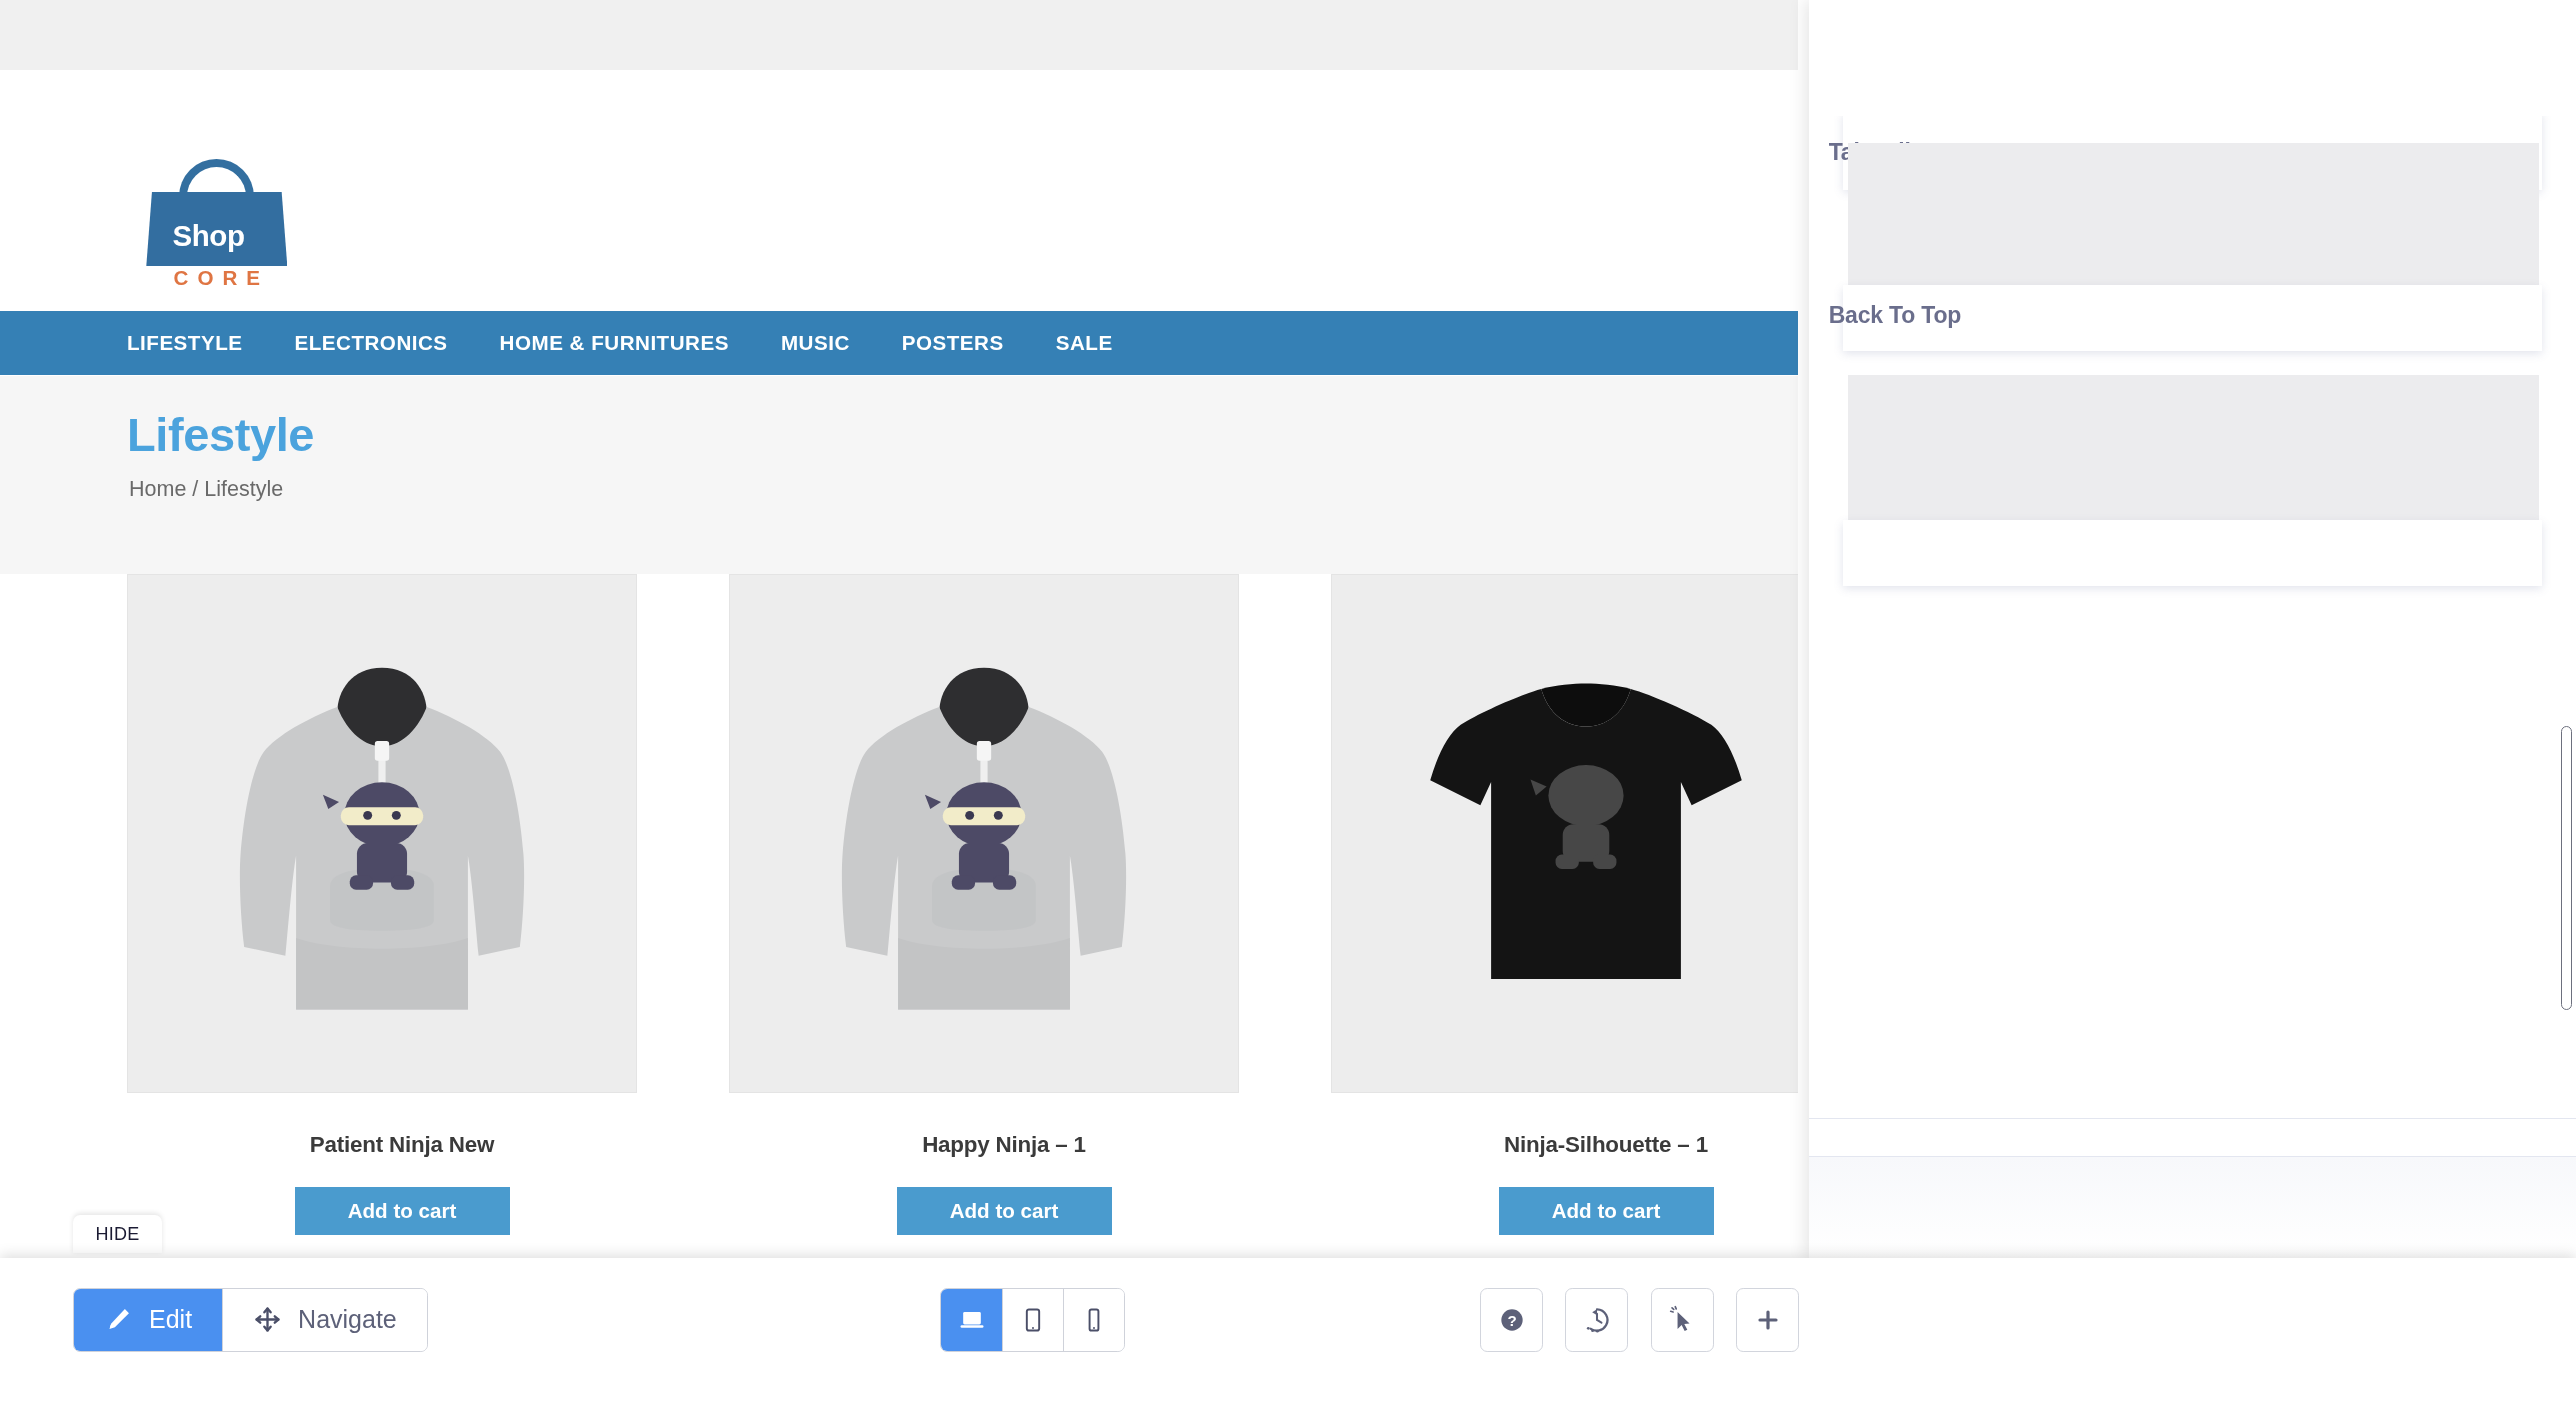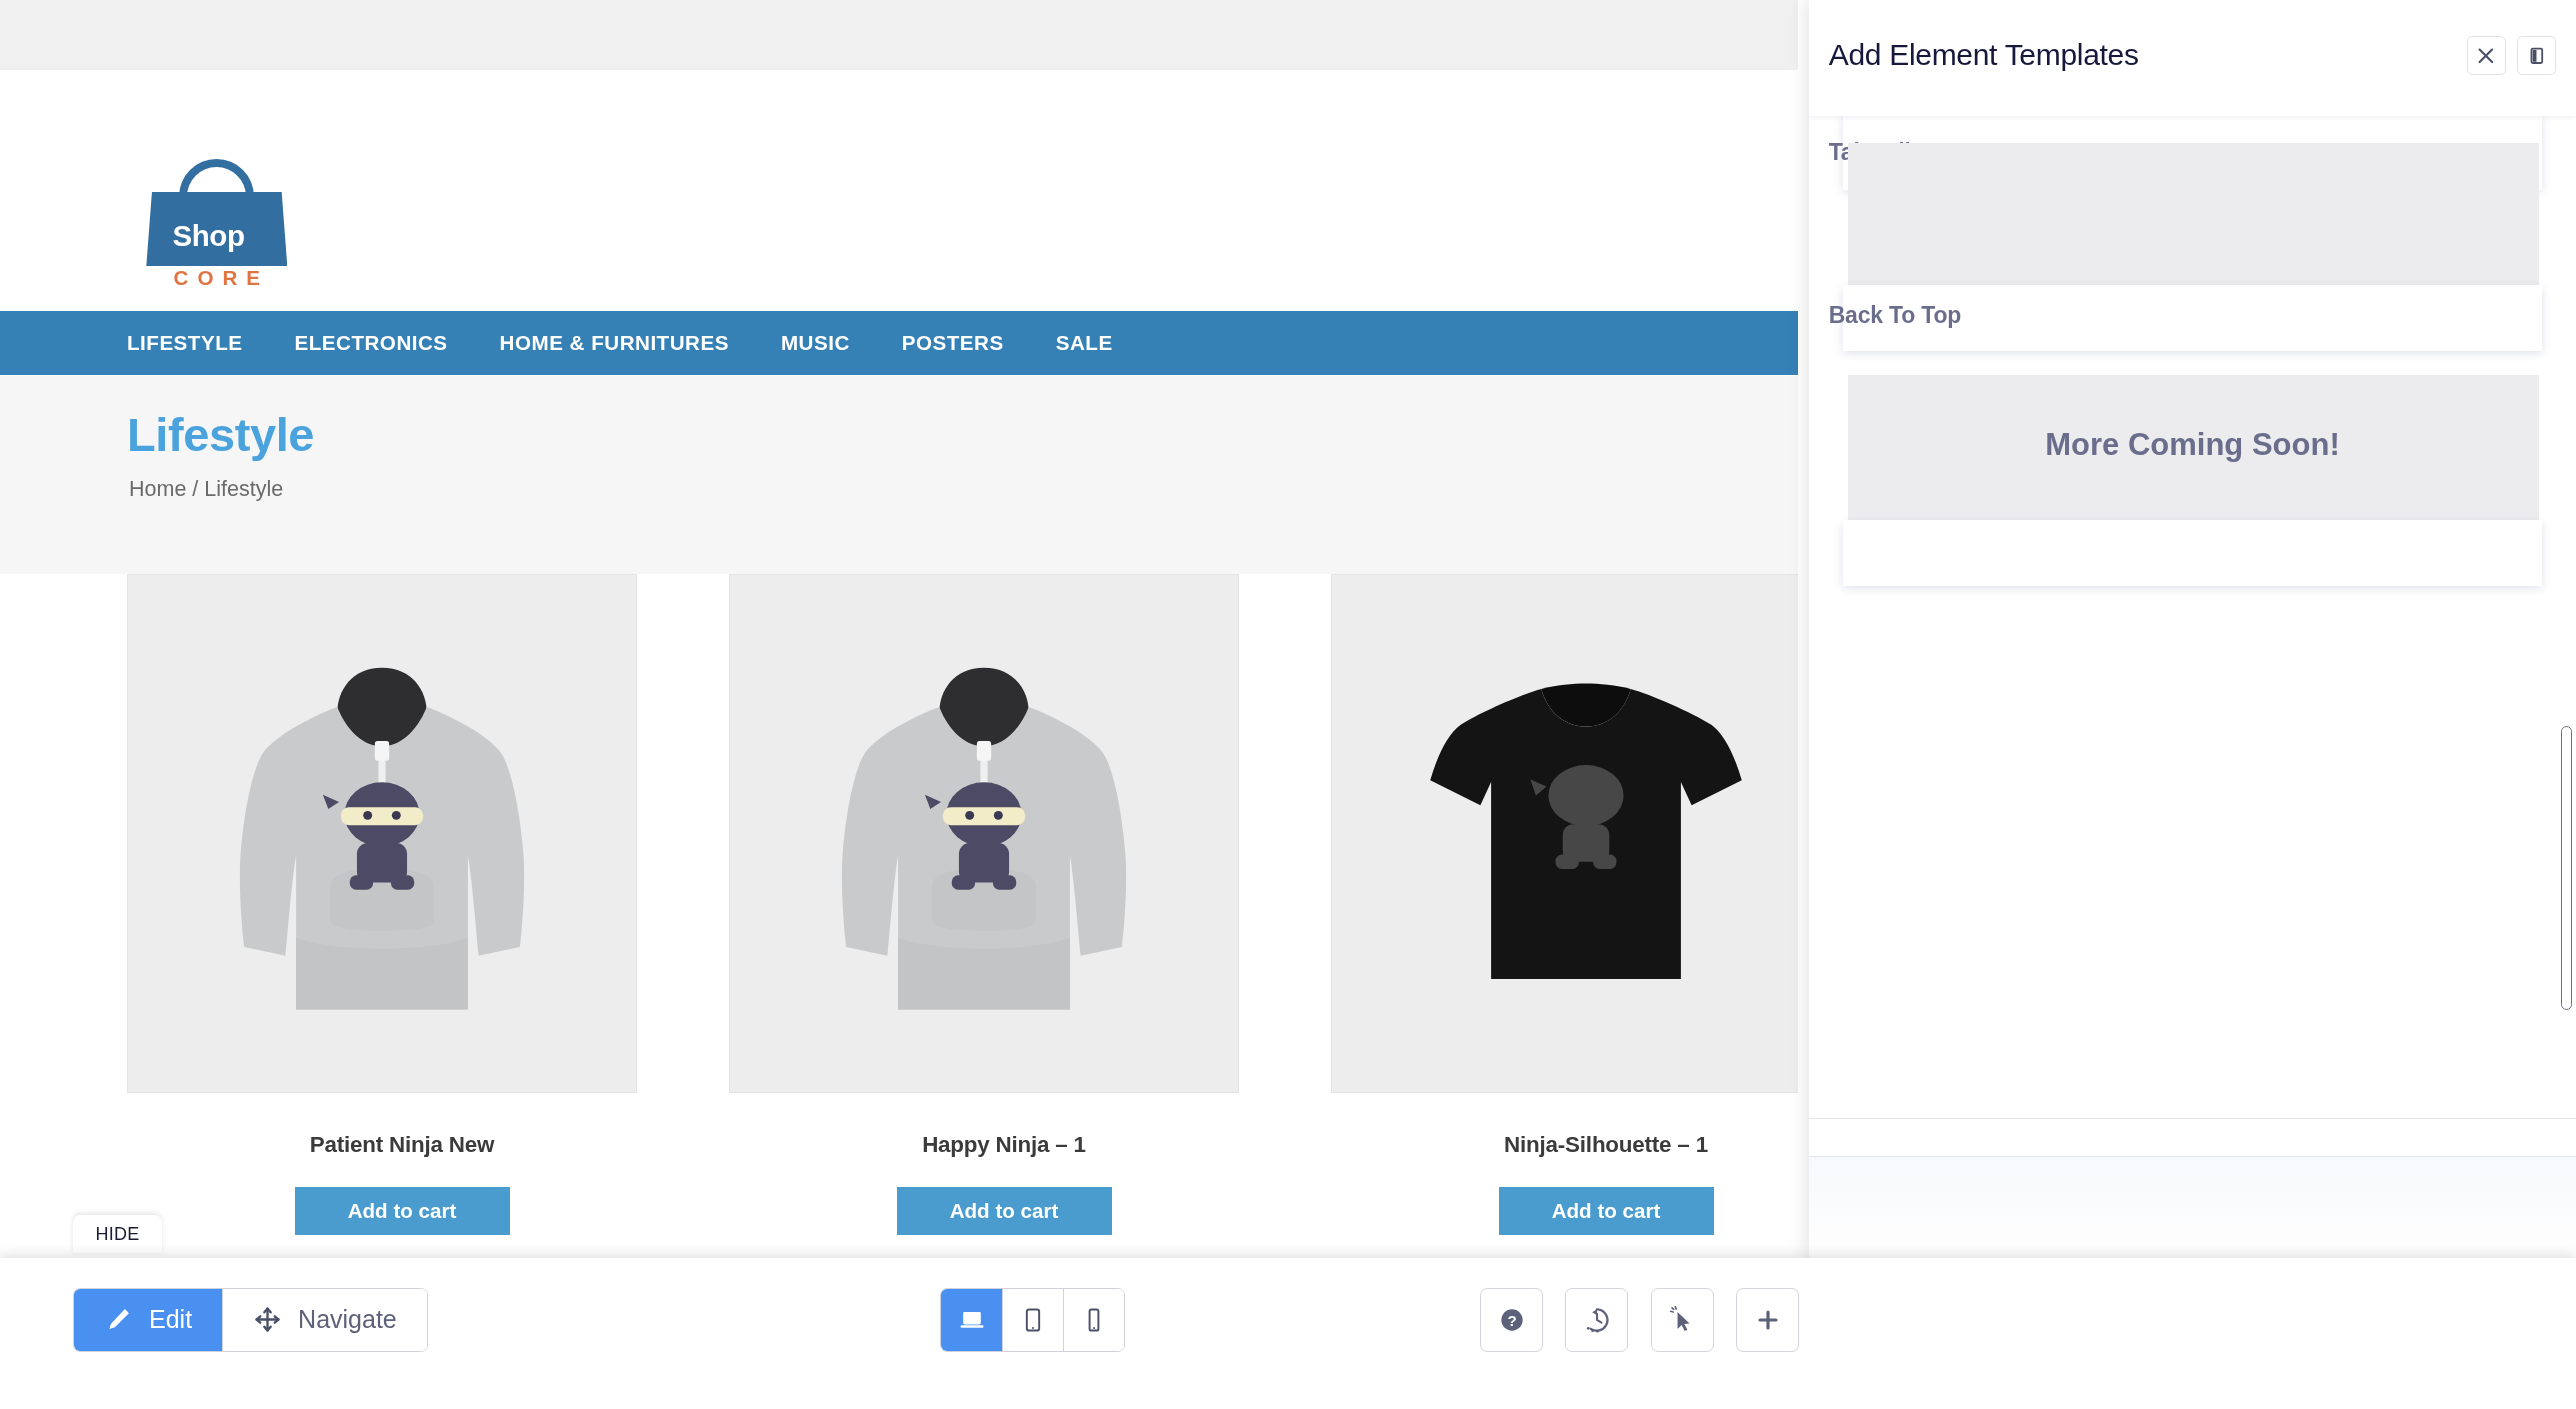--- a/index.html
+++ b/index.html
@@ -454,48 +454,31 @@
     </div>
   </div>
 </div>
 
 <div class="panel-left-edge"></div>
 
 <div class="hide-tab">HIDE</div>
 
 <aside id="panel">
 
-  <div class="panel-head">
-    <div class="panel-title">Add Element Templates</div>
-    <div class="panel-head-btns">
-      <div class="head-btn">
-        <svg width="19.7" height="19.7" viewBox="0 0 22 22">
-          <path d="M4 4 L18 18 M18 4 L4 18" stroke="#4b4f68" stroke-width="2.4" stroke-linecap="round" fill="none"></path>
-        </svg>
-      </div>
-      <div class="head-btn">
-        <svg width="19.7" height="19.7" viewBox="0 0 22 22">
-          <rect x="5" y="3" width="12" height="16" rx="1.6" stroke="#4b4f68" stroke-width="2" fill="none"></rect>
-          <rect x="6.4" y="4.4" width="4.2" height="13.2" fill="#4b4f68"></rect>
-        </svg>
-      </div>
-    </div>
-  </div>
 
   <div class="panel-body">
 
     <div class="tpl-card" style="top:-5.4px; height:79px;"></div>
     <div class="tpl-label" style="top:23px;">Tab Talk</div>
 
     <div class="tpl-thumb" style="top:27px; height:161px;"></div>
     <div class="tpl-card" style="top:169px; height:66px;"></div>
     <div class="tpl-label" style="top:186px;">Back To Top</div>
 
     <div class="tpl-thumb" style="top:259px; height:170px;"></div>
-    <div class="tpl-thumb-text" style="top:311px;">More Coming Soon!</div>
     <div class="tpl-card" style="top:404px; height:66px;"></div>
     <div class="tpl-label" style="top:421px;"></div>
   </div>
 
   <div class="panel-scrollbar"></div>
 
   <div class="panel-foot-a"></div>
   <div class="panel-foot-b"></div>
 </aside>
 

